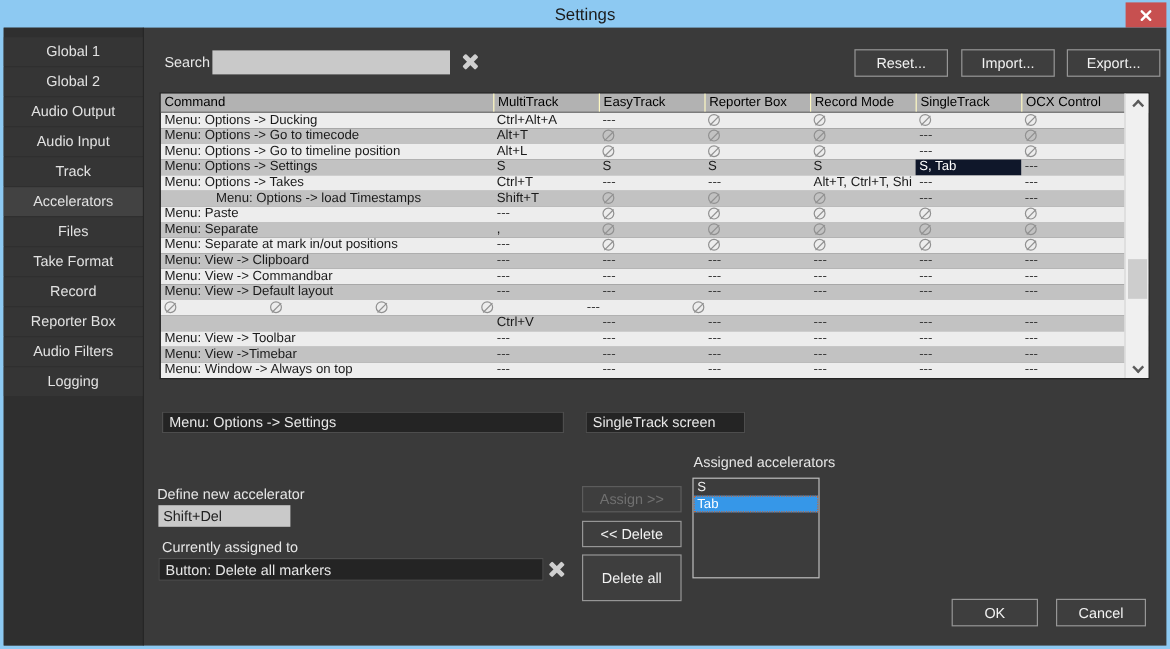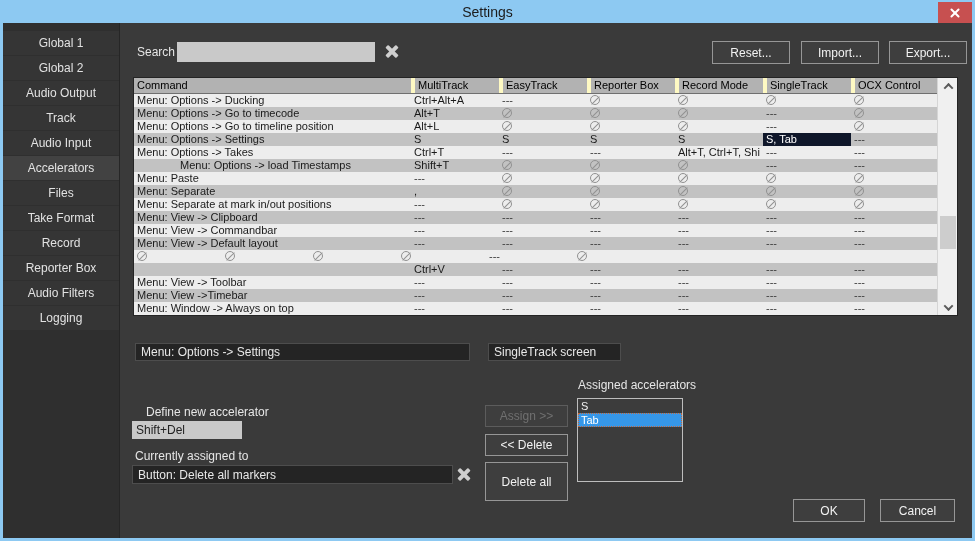--- a/index.html
+++ b/index.html
@@ -35,21 +35,21 @@
   .x-icon::before { transform:rotate(45deg); }
   .x-icon::after { transform:rotate(-45deg); }
 
   .btn { position:absolute; background:#3e3e3e; border:1px solid #969696; color:#f2f2f2; font-size:12px;
          display:flex; align-items:center; justify-content:center; cursor:default; }
   .btn.disabled { border-color:#5c5c5c; color:#707070; }
 
   
   .table { position:absolute; left:130px; top:54px; width:825px; height:239px; background:#3a3a3a; border:1px solid #242424; }
   .thead { display:flex; height:16px; background:#b2b2b2; border-bottom:1px solid #6f6f6f; }
-  .th { font-size:11px; color:#000; padding:1px 3px 0 3px; overflow:hidden; white-space:nowrap; border-left:4px solid #fef9c3; }
+  .th { font-size:11px; color:#000; padding:1px 3px 0 3px; overflow:hidden; white-space:nowrap; border-left:1px solid #fef9c3; }
   .th:first-child { border-left:none; }
   .tbody { overflow:hidden; }
   .tr { display:flex; height:13px; font-size:11px; color:#1a1a1a; line-height:13px; white-space:nowrap; }
   .tr.even { background:#ededed; }
   .tr.odd  { background:#c2c2c2; }
   .td { padding:0 3px; overflow:hidden; white-space:nowrap; }
   .td.sel { background:#0f172a; color:#ffffff; }
   .dash { color:#3c3c3c; }
   .no-icon { position:relative; display:inline-block; width:10px; height:10px; border:1px solid #919191; border-radius:50%; margin-top:1px; }
   .no-icon::before { content:""; position:absolute; left:-1px; top:4px; width:11px; height:1px; background:#919191; transform:rotate(-45deg); }
@@ -82,22 +82,22 @@
     </div>
   </div>
 
   <div class="content">
 
     <div class="sidebar">
       <div class="sidebar-inner">
           <div class="side-item">Global 1</div>
           <div class="side-item">Global 2</div>
           <div class="side-item">Audio Output</div>
+          <div class="side-item">Audio Input</div>
           <div class="side-item">Track</div>
-          <div class="side-item">Audio Input</div>
           <div class="side-item selected">Accelerators</div>
           <div class="side-item">Files</div>
           <div class="side-item">Take Format</div>
           <div class="side-item">Record</div>
           <div class="side-item">Reporter Box</div>
           <div class="side-item">Audio Filters</div>
           <div class="side-item">Logging</div>
         </div>
     </div>
 
@@ -290,21 +290,21 @@
     <span class="lbl" style="left:575px; top:355px;">Assigned accelerators</span>
     <div class="listbox">
         <div class="list-item">S</div>
         <div class="list-item selected">Tab</div>
       </div>
 
     <button class="btn disabled" style="left:482px; top:382px; width:83px; height:22px;">Assign &gt;&gt;</button>
     <button class="btn" style="left:482px; top:411px; width:83px; height:22px;">&lt;&lt; Delete</button>
     <button class="btn" style="left:482px; top:439px; width:83px; height:39px;">Delete all</button>
 
-    <span class="lbl" style="left:143px; top:382px;">Define new accelerator</span>
+    <span class="lbl" style="left:128px; top:382px;">Define new accelerator</span>
     <input class="light-input" style="left: 129px; top: 398px; width: 110px; height: 18px;" type="text" value="Shift+Del">
 
     <span class="lbl" style="left:132px; top:426px;">Currently assigned to</span>
     <div class="dark-field" style="left:129px; top:442px; width:321px; height:19px;">Button: Delete all markers</div>
     <span class="x-icon" style="left:452px; top:443px;"></span>
 
     <button class="btn" style="left:790px; top:476px; width:72px; height:23px;">OK</button>
     <button class="btn" style="left:877px; top:476px; width:75px; height:23px;">Cancel</button>
   </div>
 </div>

